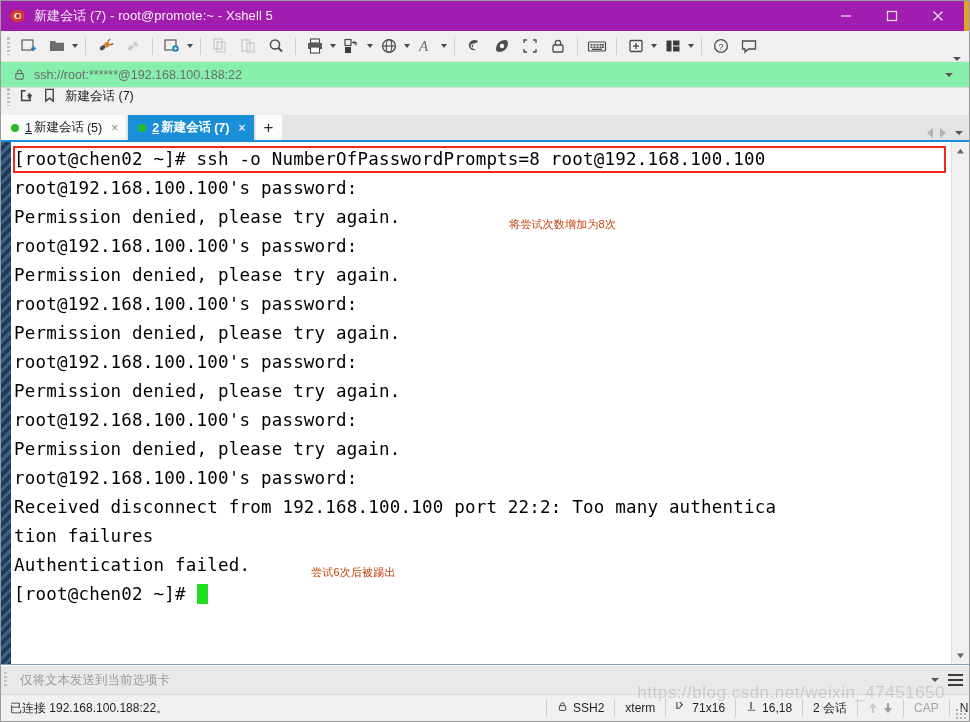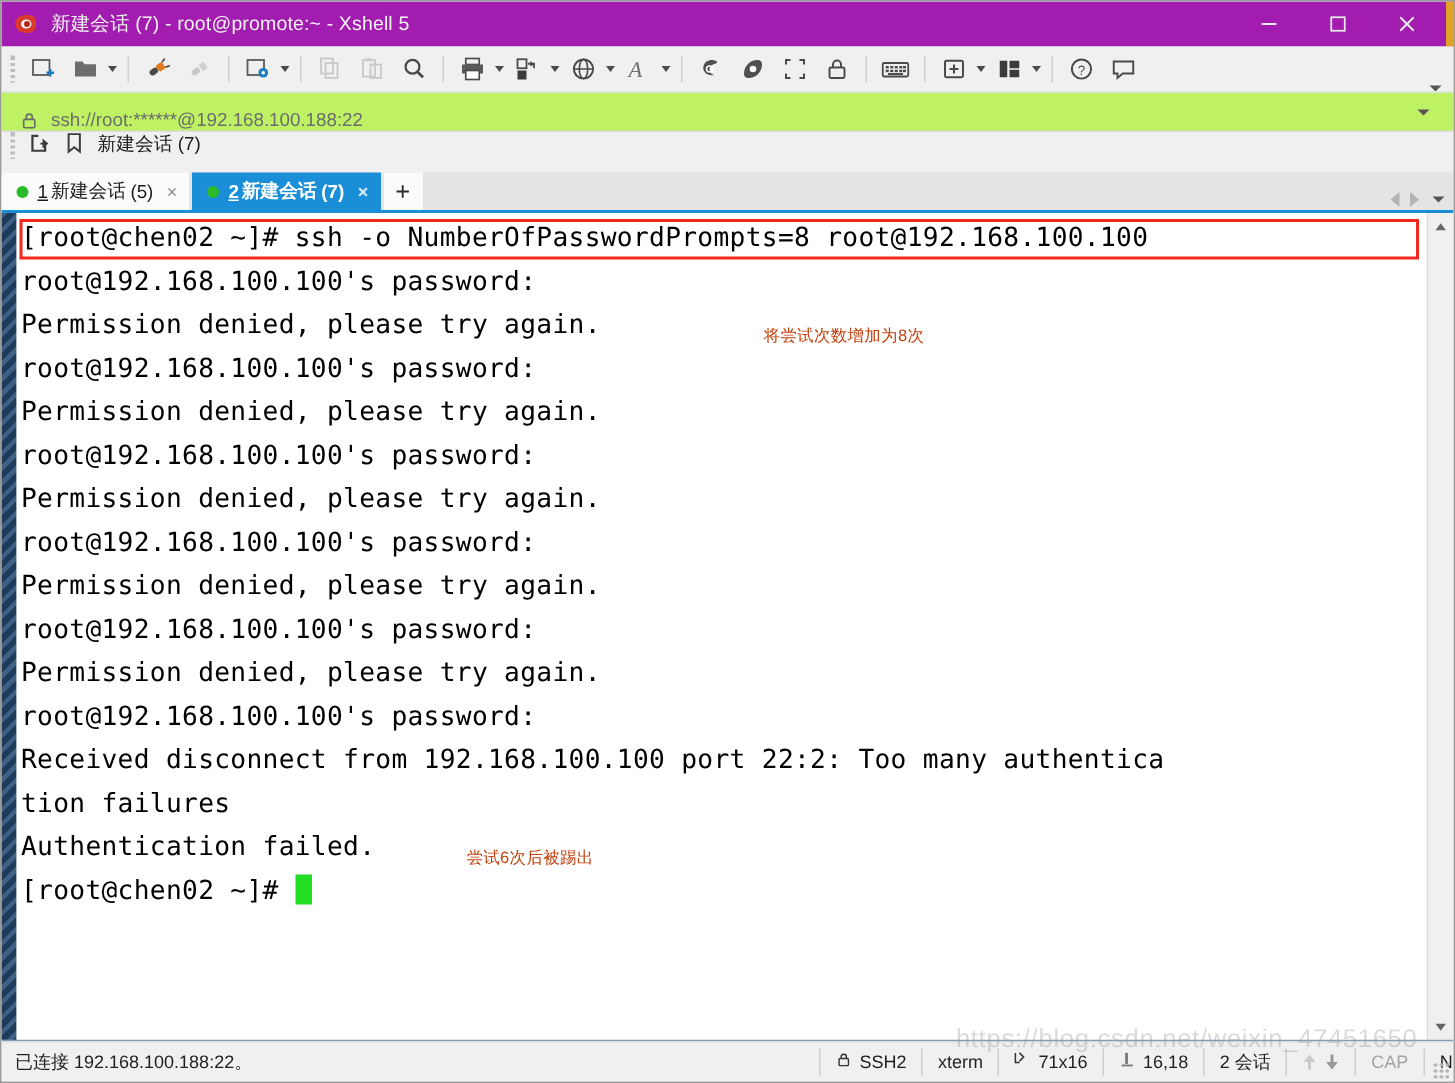--- a/index.html
+++ b/index.html
@@ -150,23 +150,23 @@
     display:block; width:0;height:0;
     border-left: 4px solid transparent;
     border-right: 4px solid transparent;
     border-top: 4px solid #555;
   }
 
   
   .addressbar {
     height: 25px;
     flex: 0 0 25px;
-    background: #bef264;
-    display: flex;
-    align-items: flex-end;
+    background: #86efac;
+    display: flex;
+    align-items: center;
     border-top: 1px solid #e2e2e2;
     border-bottom: 1px solid #dcdcdc;
     position: relative;
   }
   .addr-lock {
     margin-left: 12px; margin-right: 8px;
     color: #6b6b6b;
     display: flex; align-items: center;
   }
   .addr-text {
@@ -705,20 +705,26 @@
           </svg>
       </div>
       <div class="sb-arrow">
         <svg width="9" height="7" viewBox="0 0 9 7">
             <path d="M4.5 6.2L1 1.5h7z" fill="#666"></path>
           </svg>
       </div>
     </div>
   </div>
 
+  <div class="sendbar">
+    <div class="sb-grip"></div>
+    <div class="placeholder">仅将文本发送到当前选项卡</div>
+    <div class="caret"></div>
+    <div class="hamburger"></div>
+  </div>
 
   <div class="statusbar">
     <span class="status-left">已连接 192.168.100.188:22。</span>
     <div class="status-cells">
       <div class="status-cell sep">
         <span>
           <svg width="11" height="11" viewBox="0 0 14 14">
               <rect x="3" y="6" width="8" height="6" rx="1" fill="none" stroke="#333" stroke-width="1.2"></rect>
               <path d="M4.8 6V4.5a2.2 2.2 0 0 1 4.4 0V6" fill="none" stroke="#333" stroke-width="1.2"></path>
             </svg>

